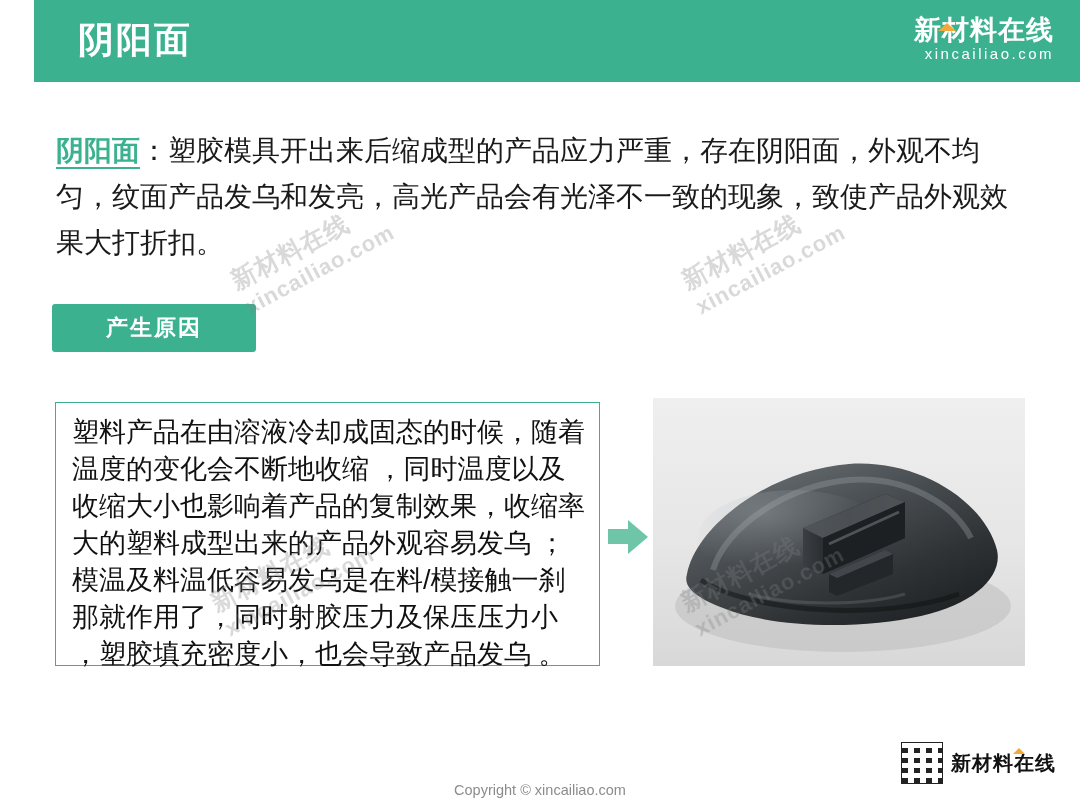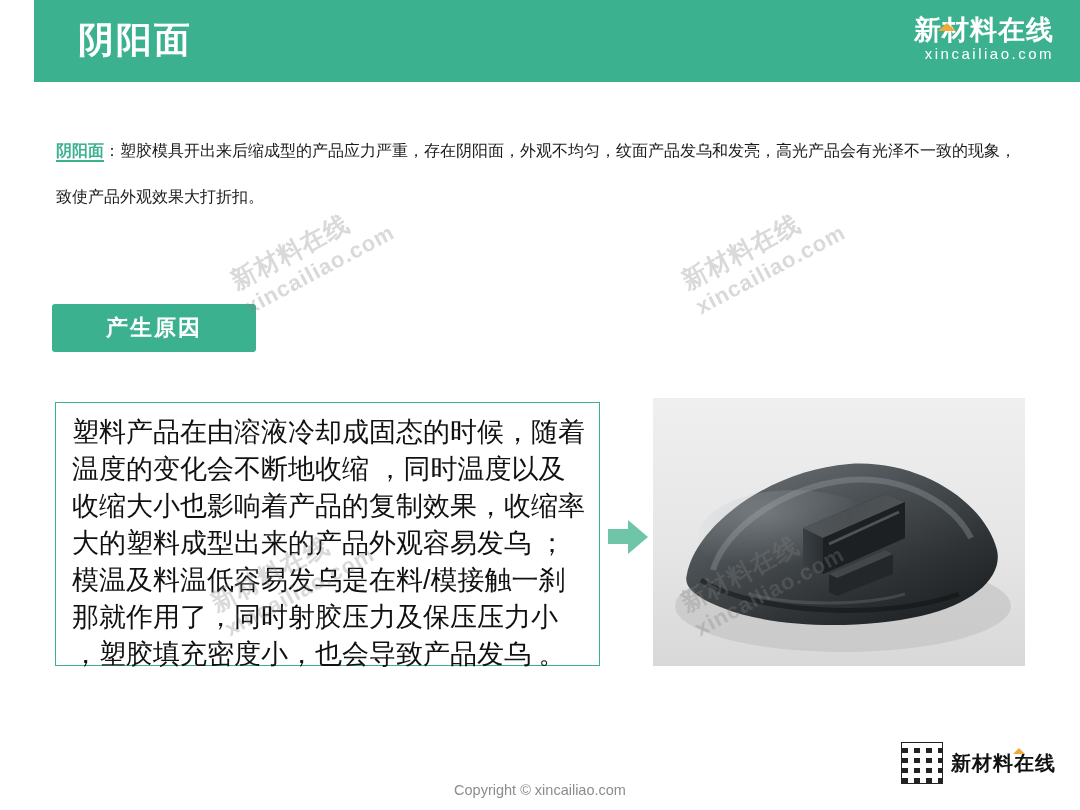--- a/index.html
+++ b/index.html
@@ -69,21 +69,21 @@
     border-right: 9px solid transparent;
     border-bottom: 8px solid #f2a93b;
   }
 
   
   .intro {
     position: absolute;
     left: 56px;
     top: 128px;
     width: 960px;
-    font-size: 16px;
+    font-size: 28px;
     line-height: 46px;
     color: #1a1a1a;
   }
   .intro .term {
     color: #3cb190;
     font-weight: bold;
     border-bottom: 2px solid #3cb190;
     padding-bottom: 1px;
   }
 

